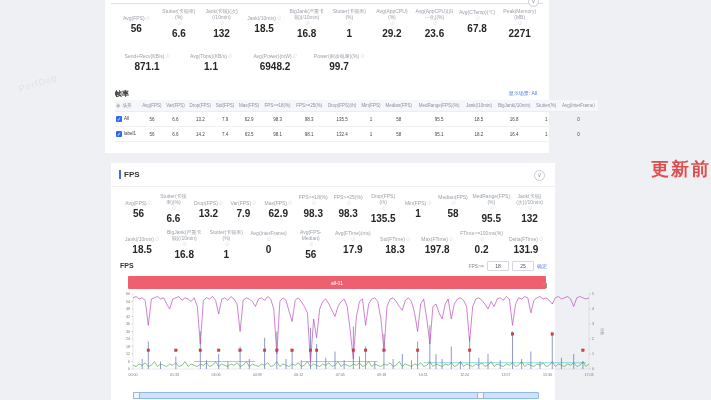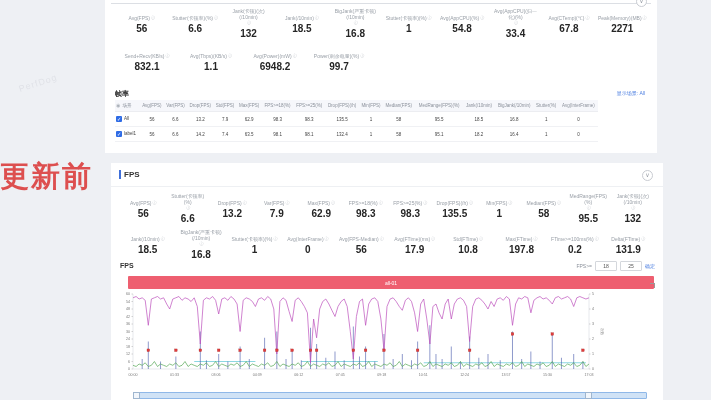--- a/index.html
+++ b/index.html
@@ -1,21 +1,21 @@
 <!DOCTYPE html>
 <html><head>
 <meta charset="utf-8">
 <style>
   * { margin:0; padding:0; box-sizing:border-box; }
   html,body { width:711px; height:400px; overflow:hidden; }
   body { background:#eef0f4; font-family:"Liberation Sans",sans-serif; position:relative; color:#262626; }
 
   .watermark { position:absolute; font-size:9px; color:rgba(60,70,90,.08); transform:rotate(-18deg); pointer-events:none; letter-spacing:1px; }
 
-  .card { position:absolute; left:105px; width:552px; background:#fff; }
+  .card { position:absolute; left:105px; width:444px; background:#fff; }
   .card1 { top:0; height:153px; }
   .card2 { top:163px; height:237px;margin-left:6px; }
 
   .top-hairline { position:absolute; top:3px; left:6px; right:6px; height:1px; background:#dcdfe4; }
 
   .circle-icon { position:absolute; width:11px; height:11px; border:1px solid #c9ccd2; border-radius:50%; color:#9aa0a8; font-size:6px; line-height:9px; text-align:center; background:#fff; }
   .card1 .circle-icon { top:-4px; right:10px; }
   .card2 .circle-icon { top:7px; right:10px; }
 
   
@@ -55,21 +55,21 @@
   .banner span { color:#fff; font-size:5px; }
 
   .chart-wrap { position:absolute; top:128px; left:6px; right:6px; height:96px; }
   .expand-icon { position:absolute; top:-8px; right:2px; width:5px; height:5px; border:1px solid #999; border-left:none; border-bottom:none; }
 
   .navigator { position:absolute; top:229px; left:22px; right:16px; height:7px; background:#cfe2f6; border:1px solid #8fb8e8; border-radius:1px; }
   .nav-handle { position:absolute; top:-1px; width:7px; height:7px; background:#f2f6fb; border:1px solid #9fb6cf; }
   .nav-handle.left { left:-1px; }
   .nav-handle.right { right:54px; }
 
-  .overlay-text { position:absolute; top:157px; left:0; width:711px; text-align:left; font-size:29px; font-weight:bold; color:#dd4f4f; letter-spacing:2px; pointer-events:none; }
+  .overlay-text { position:absolute; top:157px; left:0; width:711px; text-align:right; font-size:18px; font-weight:bold; color:#dd4f4f; letter-spacing:2px; pointer-events:none; }
 
   svg text { font-family:"Liberation Sans",sans-serif; }
 </style>
 </head>
 <body>
 
 <div class="watermark" style="left:18px; top:78px;">PerfDog</div>
 <div class="watermark" style="left:278px; top:92px;">PerfDog</div>
 <div class="watermark" style="left:180px; top:300px;">PerfDog</div>
 
@@ -125,29 +125,29 @@
           <span class="info">ⓘ</span>
         </div>
         <div class="mvalue">1</div>
       </div>
 
       <div class="mcell">
         <div class="mlabel">
           <span>Avg(AppCPU)(%)</span>
           <span class="info">ⓘ</span>
         </div>
-        <div class="mvalue">54.8</div>
+        <div class="mvalue">29.2</div>
       </div>
 
       <div class="mcell">
         <div class="mlabel">
           <span>Avg(AppCPU)(归一化)(%)</span>
           <span class="info">ⓘ</span>
         </div>
-        <div class="mvalue">33.4</div>
+        <div class="mvalue">23.6</div>
       </div>
 
       <div class="mcell">
         <div class="mlabel">
           <span>Avg(CTemp)(℃)</span>
           <span class="info">ⓘ</span>
         </div>
         <div class="mvalue">67.8</div>
       </div>
 
@@ -160,21 +160,21 @@
       </div>
     </div>
 
   <div class="mgrid g2">
 
       <div class="mcell">
         <div class="mlabel">
           <span>Send+Recv(KB/s)</span>
           <span class="info">ⓘ</span>
         </div>
-        <div class="mvalue">832.1</div>
+        <div class="mvalue">871.1</div>
       </div>
 
       <div class="mcell">
         <div class="mlabel">
           <span>Avg(Tbps)(KB/s)</span>
           <span class="info">ⓘ</span>
         </div>
         <div class="mvalue">1.1</div>
       </div>
 
@@ -412,21 +412,21 @@
           <span class="info">ⓘ</span>
         </div>
         <div class="mvalue">17.9</div>
       </div>
 
       <div class="mcell">
         <div class="mlabel">
           <span>Std(FTime)</span>
           <span class="info">ⓘ</span>
         </div>
-        <div class="mvalue">10.8</div>
+        <div class="mvalue">18.3</div>
       </div>
 
       <div class="mcell">
         <div class="mlabel">
           <span>Max(FTime)</span>
           <span class="info">ⓘ</span>
         </div>
         <div class="mvalue">197.8</div>
       </div>
 

